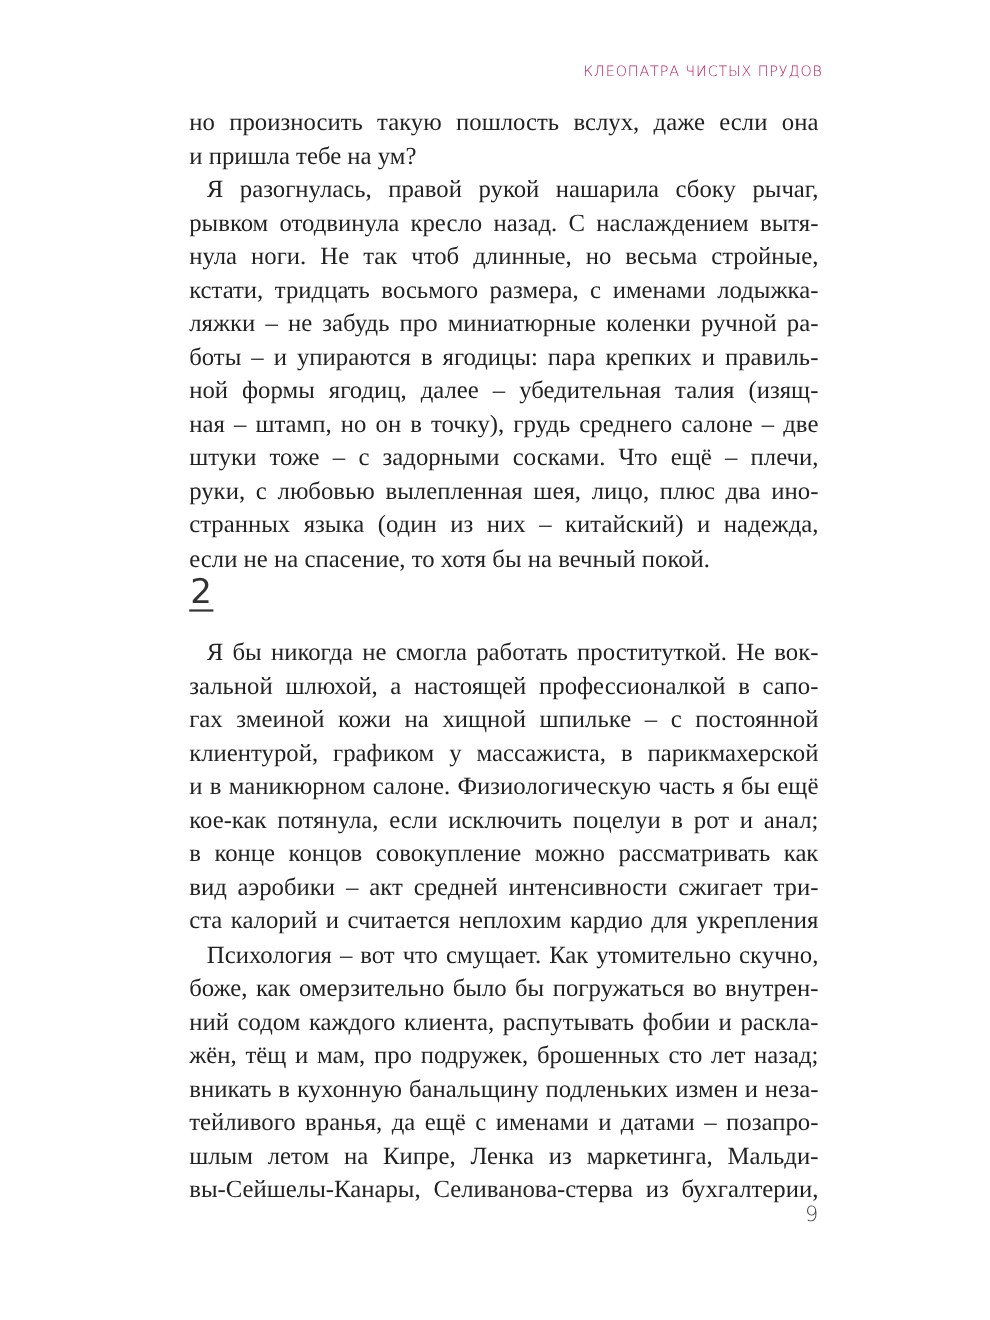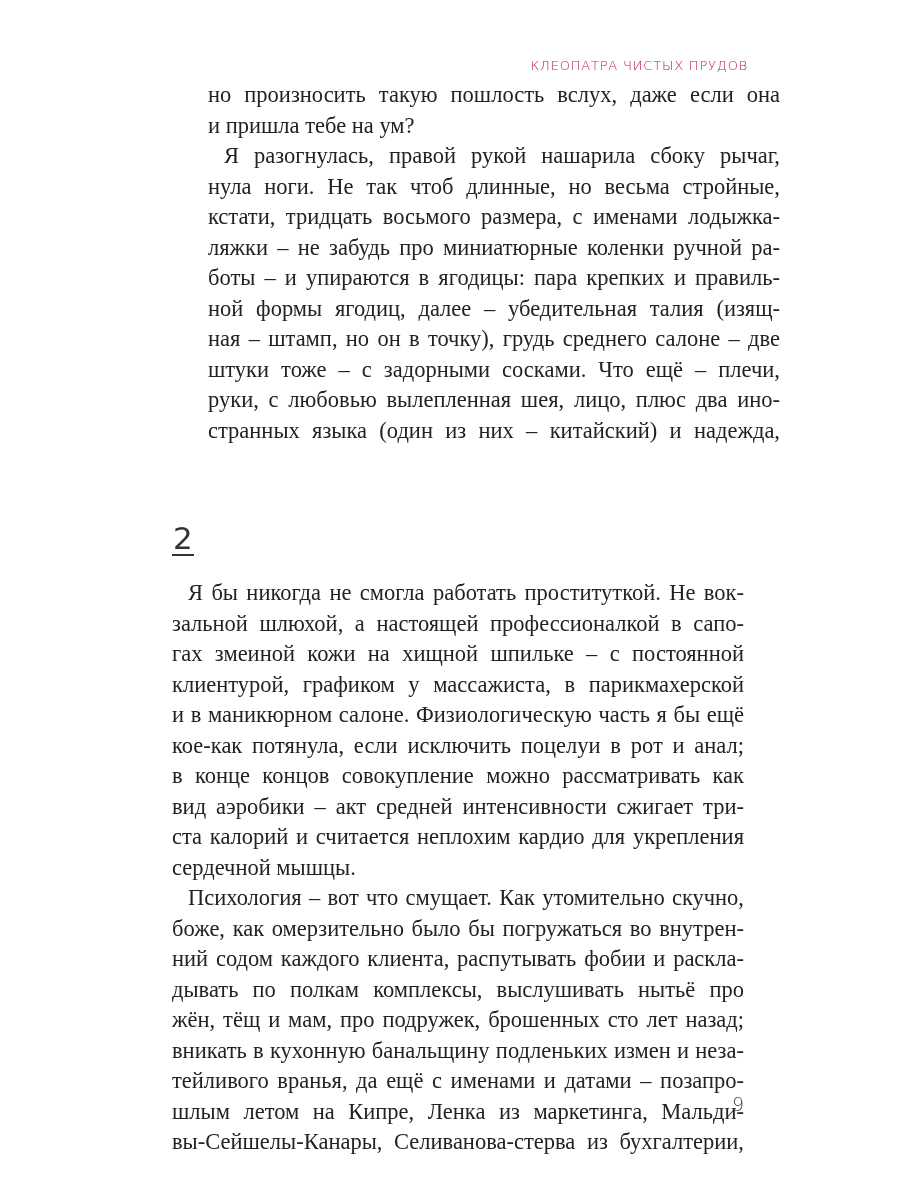--- a/index.html
+++ b/index.html
@@ -16,21 +16,21 @@
     font-weight: 300;
   }
   .block { position: absolute; left: 172px; width: 572px; }
   .line {
     display: block; height: 30.5px; line-height: 30.5px;
     font-size: 22.5px; white-space: nowrap;
     text-align: justify; text-align-last: justify;
   }
   .line.last { text-align-last: left; }
   .line.indent { padding-left: 16px; }
-  #block1 { top: 80px; margin-left: 36px; }
+  #block1 { top: 96px; }
   #block2 { top: 578px; }
   .chapter-num {
     position: absolute; left: 172px; top: 522px;
     font-family: "DejaVu Sans", "Liberation Sans", sans-serif;
     font-size: 31px; color: #333; border-bottom: 2px solid #333;
     line-height: 32px; padding: 0 1px;
   }
   .page-num {
     position: absolute; right: 156px; top: 1093px;
     font-family: "DejaVu Sans", "Liberation Sans", sans-serif;
@@ -39,48 +39,48 @@
 </style>
 </head>
 <body>
 
 <div class="running-head">КЛЕОПАТРА ЧИСТЫХ ПРУДОВ</div>
 
 <div id="block1" class="block">
     <span class="line">но произносить такую пошлость вслух, даже если она</span>
     <span class="line last">и пришла тебе на ум?</span>
     <span class="line indent">Я разогнулась, правой рукой нашарила сбоку рычаг,</span>
+    <span class="line">рывком отодвинула кресло назад. С наслаждением вытя-</span>
     <span class="line">нула ноги. Не так чтоб длинные, но весьма стройные,</span>
     <span class="line">кстати, тридцать восьмого размера, с именами лодыжка-</span>
     <span class="line">ляжки – не забудь про миниатюрные коленки ручной ра-</span>
     <span class="line">боты – и упираются в ягодицы: пара крепких и правиль-</span>
     <span class="line">ной формы ягодиц, далее – убедительная талия (изящ-</span>
     <span class="line">ная – штамп, но он в точку), грудь среднего салоне – две</span>
     <span class="line">штуки тоже – с задорными сосками. Что ещё – плечи,</span>
     <span class="line">руки, с любовью вылепленная шея, лицо, плюс два ино-</span>
     <span class="line">странных языка (один из них – китайский) и надежда,</span>
+    <span class="line last">если не на спасение, то хотя бы на вечный покой.</span>
   </div>
 
 <div class="chapter-num">2</div>
 
 <div id="block2" class="block">
     <span class="line indent">Я бы никогда не смогла работать проституткой. Не вок-</span>
     <span class="line">зальной шлюхой, а настоящей профессионалкой в сапо-</span>
     <span class="line">гах змеиной кожи на хищной шпильке – с постоянной</span>
     <span class="line">клиентурой, графиком у массажиста, в парикмахерской</span>
     <span class="line">и в маникюрном салоне. Физиологическую часть я бы ещё</span>
     <span class="line">кое-как потянула, если исключить поцелуи в рот и анал;</span>
     <span class="line">в конце концов совокупление можно рассматривать как</span>
     <span class="line">вид аэробики – акт средней интенсивности сжигает три-</span>
     <span class="line">ста калорий и считается неплохим кардио для укрепления</span>
-    <span class="line last">сердечной мышцы.</span>
     <span class="line indent">Психология – вот что смущает. Как утомительно скучно,</span>
     <span class="line">боже, как омерзительно было бы погружаться во внутрен-</span>
     <span class="line">ний содом каждого клиента, распутывать фобии и раскла-</span>
-    <span class="line">дывать по полкам комплексы, выслушивать нытьё про</span>
     <span class="line">жён, тёщ и мам, про подружек, брошенных сто лет назад;</span>
     <span class="line">вникать в кухонную банальщину подленьких измен и неза-</span>
     <span class="line">тейливого вранья, да ещё с именами и датами – позапро-</span>
     <span class="line">шлым летом на Кипре, Ленка из маркетинга, Мальди-</span>
     <span class="line">вы-Сейшелы-Канары, Селиванова-стерва из бухгалтерии,</span>
   </div>
 
 <div class="page-num">9</div>
 
 </body></html>

